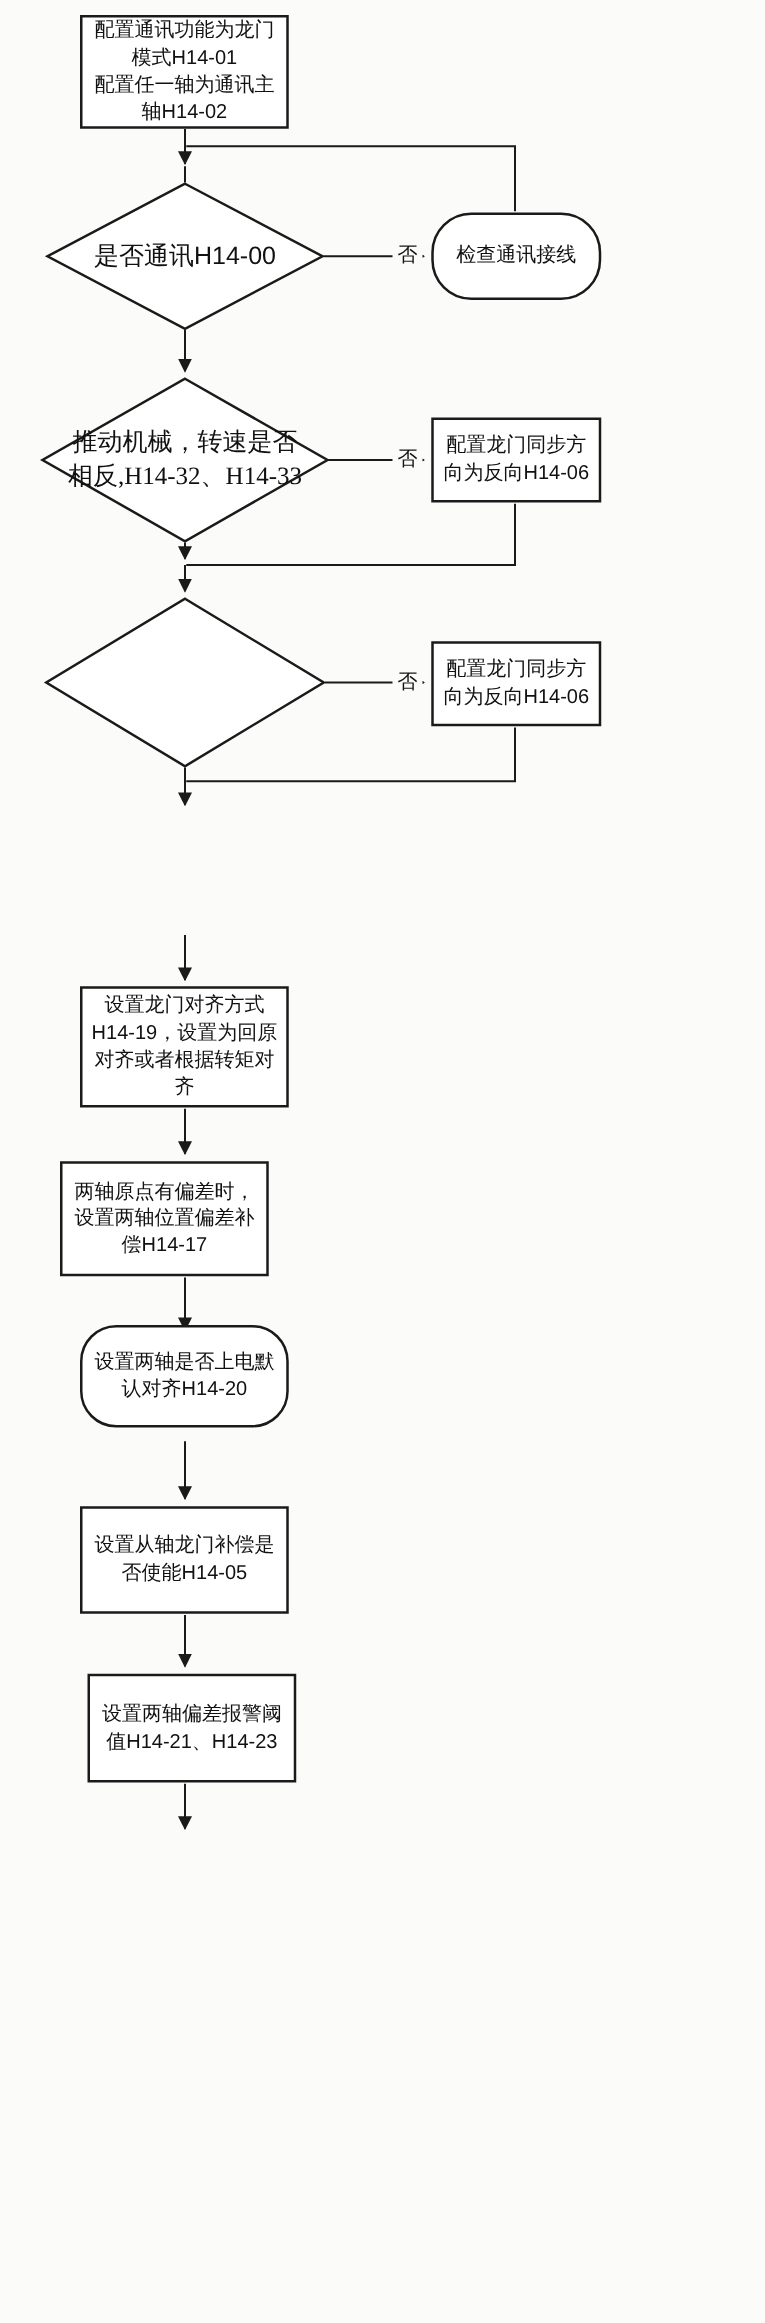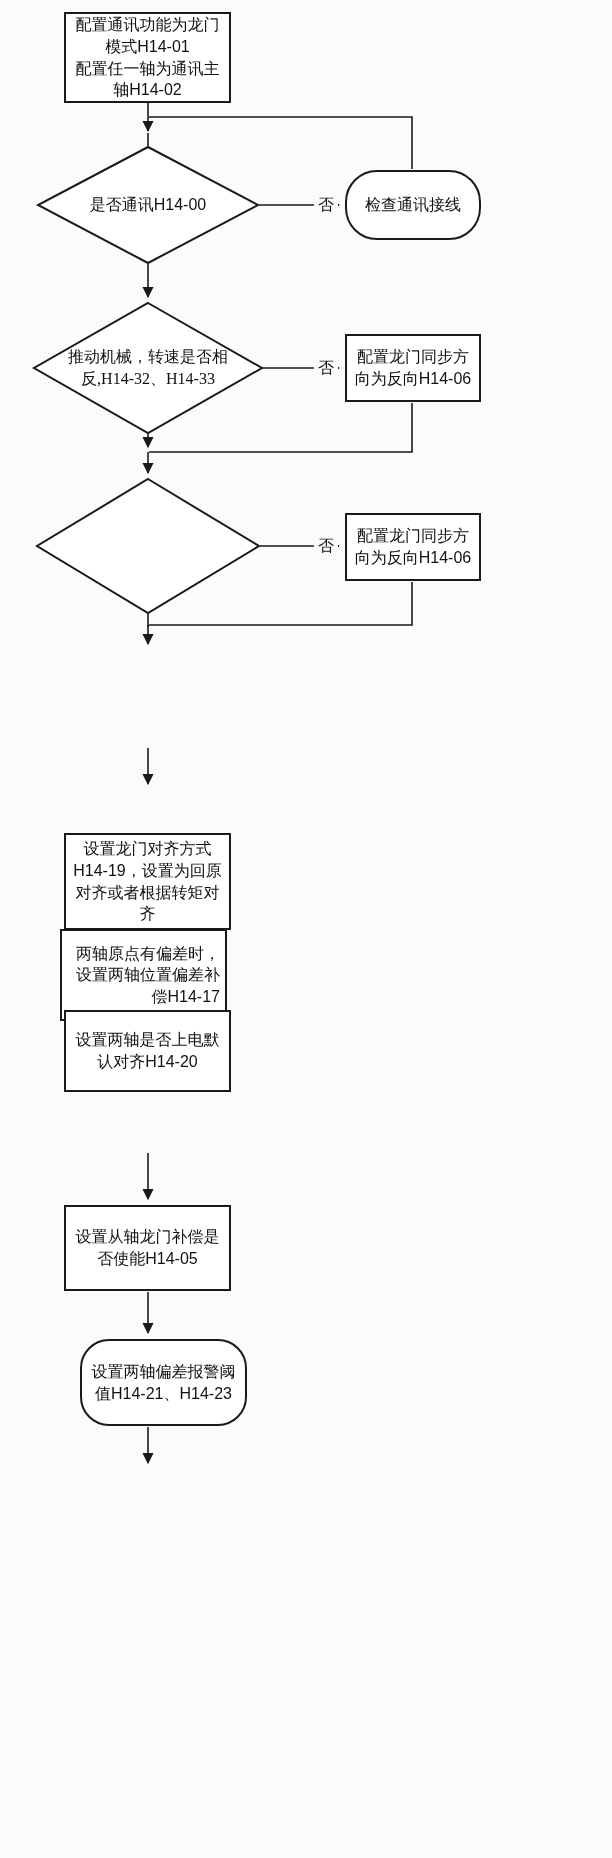--- a/index.html
+++ b/index.html
@@ -36,21 +36,21 @@
     padding: 3px 5px;
     white-space: pre-line;
     z-index: 2;
   }
   .diamond-label {
     position: absolute;
     display: flex;
     align-items: center;
     justify-content: center;
     text-align: center;
-    font-size: 16px;
+    font-size: 20px;
     line-height: 1.35;
     color: #111111;
     white-space: pre-line;
     z-index: 3;
   }
   .edge-label {
     position: absolute;
     font-size: 16px;
     color: #111111;
     background: #fbfbfa;
@@ -97,29 +97,29 @@
     <path d="M412,169 V117 H149" fill="none" stroke="#1a1a1a" stroke-width="1.6"></path>
     <path d="M412,403 V452 H149" fill="none" stroke="#1a1a1a" stroke-width="1.6"></path>
     <path d="M412,582 V625 H149" fill="none" stroke="#1a1a1a" stroke-width="1.6"></path>
     <path d="M148,625 V627" fill="none" stroke="#1a1a1a" stroke-width="1.6"></path>
   </svg>
 
   <div class="node" style="left:64px; top:12px; width:167px; height:91px;">配置通讯功能为龙门模式H14-01
 配置任一轴为通讯主轴H14-02</div>
 
 
-  <div class="node" style="left:64px; top:833px; width:167px; height:97px;">设置龙门对齐方式H14-19，设置为回原对齐或者根据转矩对齐</div>
+  <div class="node" style="left:64px; top:789px; width:167px; height:97px;">设置龙门对齐方式H14-19，设置为回原对齐或者根据转矩对齐</div>
 
-  <div class="node" style="left:60px; top:929px; width:167px; height:92px;text-align:right;">两轴原点有偏差时，设置两轴位置偏差补偿H14-17</div>
+  <div class="node" style="left:48px; top:929px; width:167px; height:92px;">两轴原点有偏差时，设置两轴位置偏差补偿H14-17</div>
 
-  <div class="node" style="left:64px; top:1010px; width:167px; height:82px;">设置两轴是否上电默认对齐H14-20</div>
+  <div class="node" style="left:64px; top:1060px; width:167px; height:82px;border-radius:29px;">设置两轴是否上电默认对齐H14-20</div>
 
   <div class="node" style="left:64px; top:1205px; width:167px; height:86px;">设置从轴龙门补偿是否使能H14-05</div>
 
-  <div class="node" style="left:80px; top:1339px; width:167px; height:87px;border-radius:29px;">设置两轴偏差报警阈值H14-21、H14-23</div>
+  <div class="node" style="left:70px; top:1339px; width:167px; height:87px;">设置两轴偏差报警阈值H14-21、H14-23</div>
 
   <div class="node" style="left:64px; top:1546px; width:167px; height:77px;">调整龙门从轴环路增益</div>
 
   <div class="node" style="left:345px; top:170px; width:136px; height:70px;border-radius:32px;">检查通讯接线</div>
 
   <div class="node" style="left:345px; top:334px; width:136px; height:68px;">配置龙门同步方向为反向H14-06</div>
 
   <div class="node" style="left:345px; top:513px; width:136px; height:68px;">配置龙门同步方向为反向H14-06</div>
 
   <div class="diamond-label" style="left:58px; top:172px; width:180px; height:66px;">是否通讯H14-00</div>

